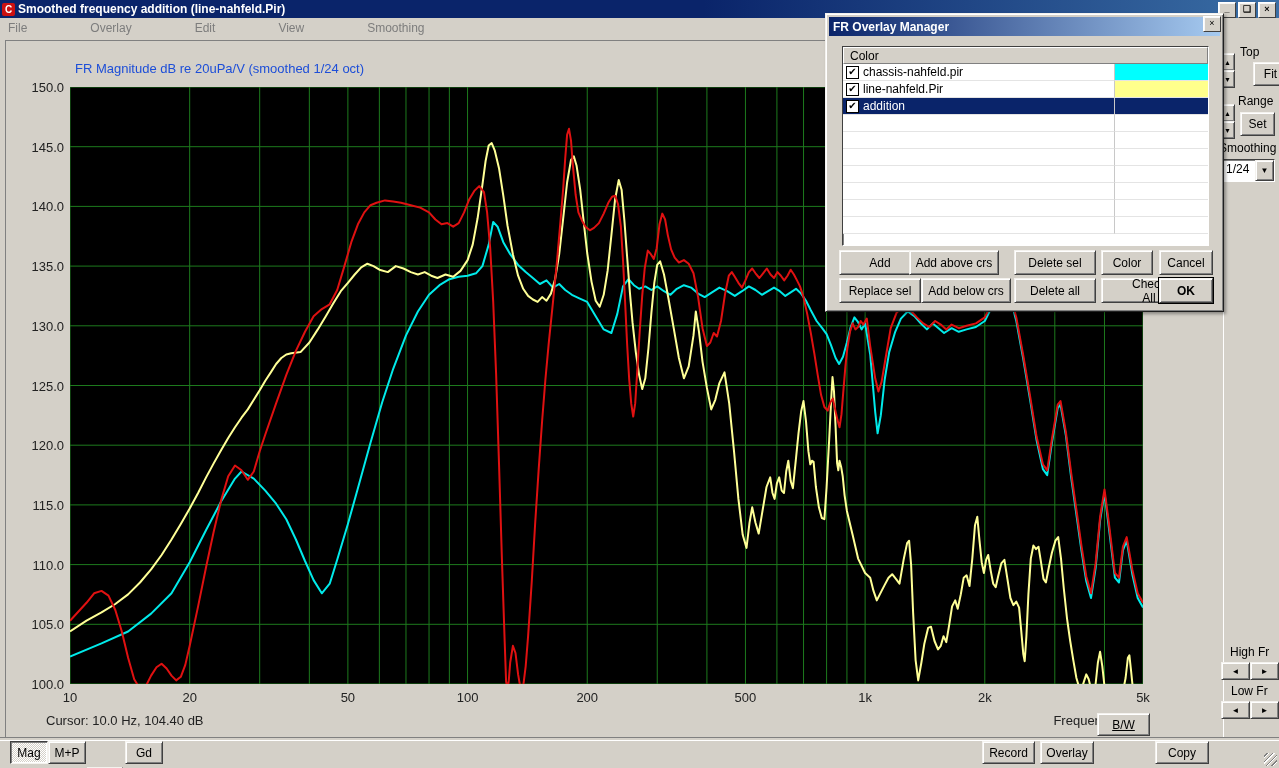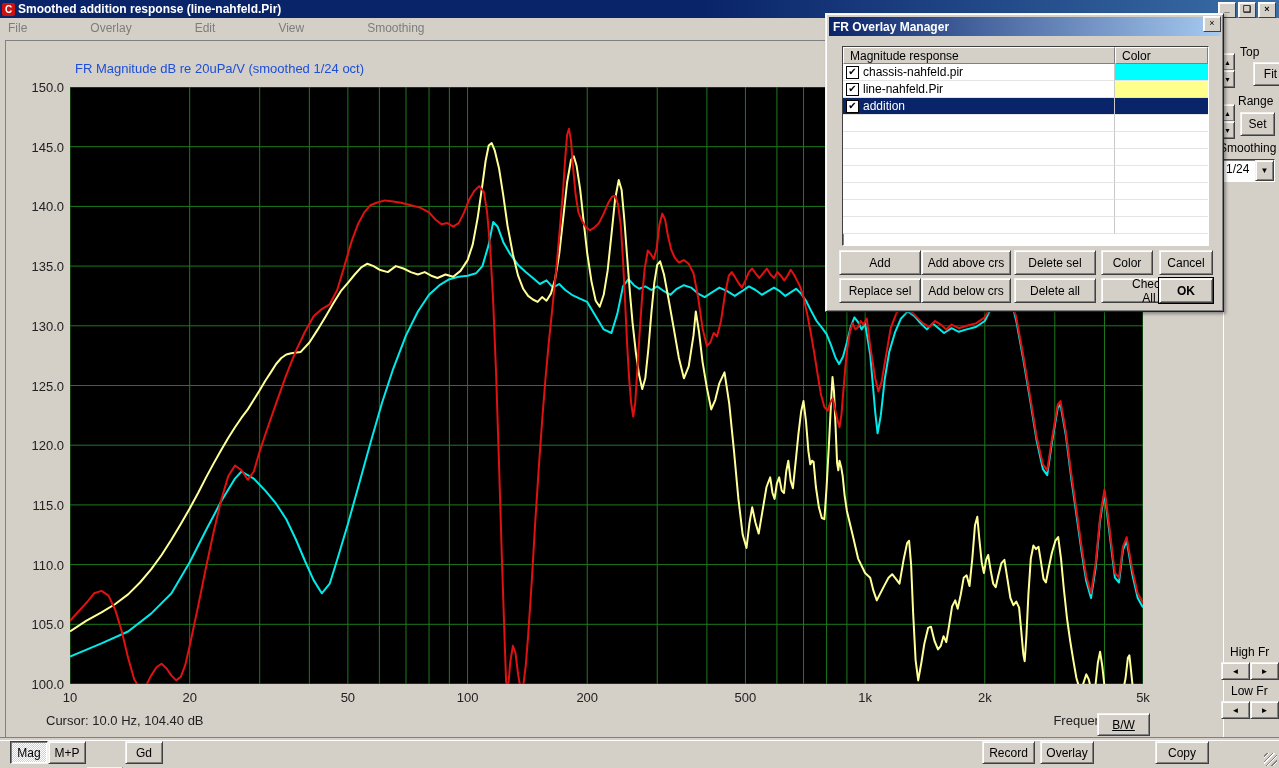--- a/index.html
+++ b/index.html
@@ -71,21 +71,21 @@
   .row.selected .name-cell{background:#0a246a;color:#fff;}
   .checkbox{width:11px;height:11px;background:#fff;border:1px solid #000;margin-right:4px;
     font-size:10px;line-height:10px;text-align:center;color:#000;flex:none;}
   .dlg-btn{position:absolute;height:23px;font-size:12px;}
 </style>
 </head>
 <body>
 
 <div id="titlebar" class="abs">
   <div id="app-icon">C</div>
-  <span>Smoothed addition response (line-nahfeld.Pir)</span>
+  <span>Smoothed frequency addition (line-nahfeld.Pir)</span>
   <div id="winbtns">
     <div class="winbtn">_</div>
     <div class="winbtn">❏</div>
     <div class="winbtn">×</div>
   </div>
 </div>
 
 <div id="menubar" class="abs">
     <div class="menu-item">File</div>
     <div class="menu-item">Overlay</div>
@@ -199,21 +199,20 @@
   </div>
 <div id="resize-grip" class="abs"></div>
 
 <div id="dialog" class="abs">
   <div id="dialog-titlebar">
     <span>FR Overlay Manager</span>
   </div>
   <div id="dialog-close" class="winbtn">×</div>
   <div id="overlay-list">
     <div id="list-header">
-      <div class="hdr-cell" style="width:272px;">Magnitude response</div>
       <div class="hdr-cell" style="flex:1;">Color</div>
     </div>
     <div id="list-rows">
         <div class="row">
           <div class="name-cell">
             <div class="checkbox">✔</div>
             <span>chassis-nahfeld.pir</span>
           </div>
           <div class="color-cell" style="background: rgb(0, 255, 255);"></div>
         </div>
@@ -256,21 +255,21 @@
           <div class="color-cell"></div>
         </div>
         <div class="row">
           <div class="name-cell"></div>
           <div class="color-cell"></div>
         </div>
       </div>
   </div>
   <div id="dialog-buttons">
       <div class="dlg-btn btn" style="left: 13px; width: 80px; top: 236px;">Add</div>
-      <div class="dlg-btn btn" style="left: 95px; width: 88px; top: 236px;">Add above crs</div>
+      <div class="dlg-btn btn" style="left: 83px; width: 88px; top: 236px;">Add above crs</div>
       <div class="dlg-btn btn" style="left: 188px; width: 80px; top: 236px;">Delete sel</div>
       <div class="dlg-btn btn" style="left: 275px; width: 50px; top: 236px;">Color</div>
       <div class="dlg-btn btn" style="left: 333px; width: 52px; top: 236px;">Cancel</div>
       <div class="dlg-btn btn" style="left: 13px; width: 80px; top: 264px;">Replace sel</div>
       <div class="dlg-btn btn" style="left: 95px; width: 88px; top: 264px;">Add below crs</div>
       <div class="dlg-btn btn" style="left: 188px; width: 80px; top: 264px;">Delete all</div>
       <div class="dlg-btn btn" style="left: 275px; width: 50px; top: 264px; padding-left: 22px;">Check All</div>
       <div class="dlg-btn btn default" style="left: 333px; width: 52px; top: 264px;">OK</div>
     </div>
 </div>

